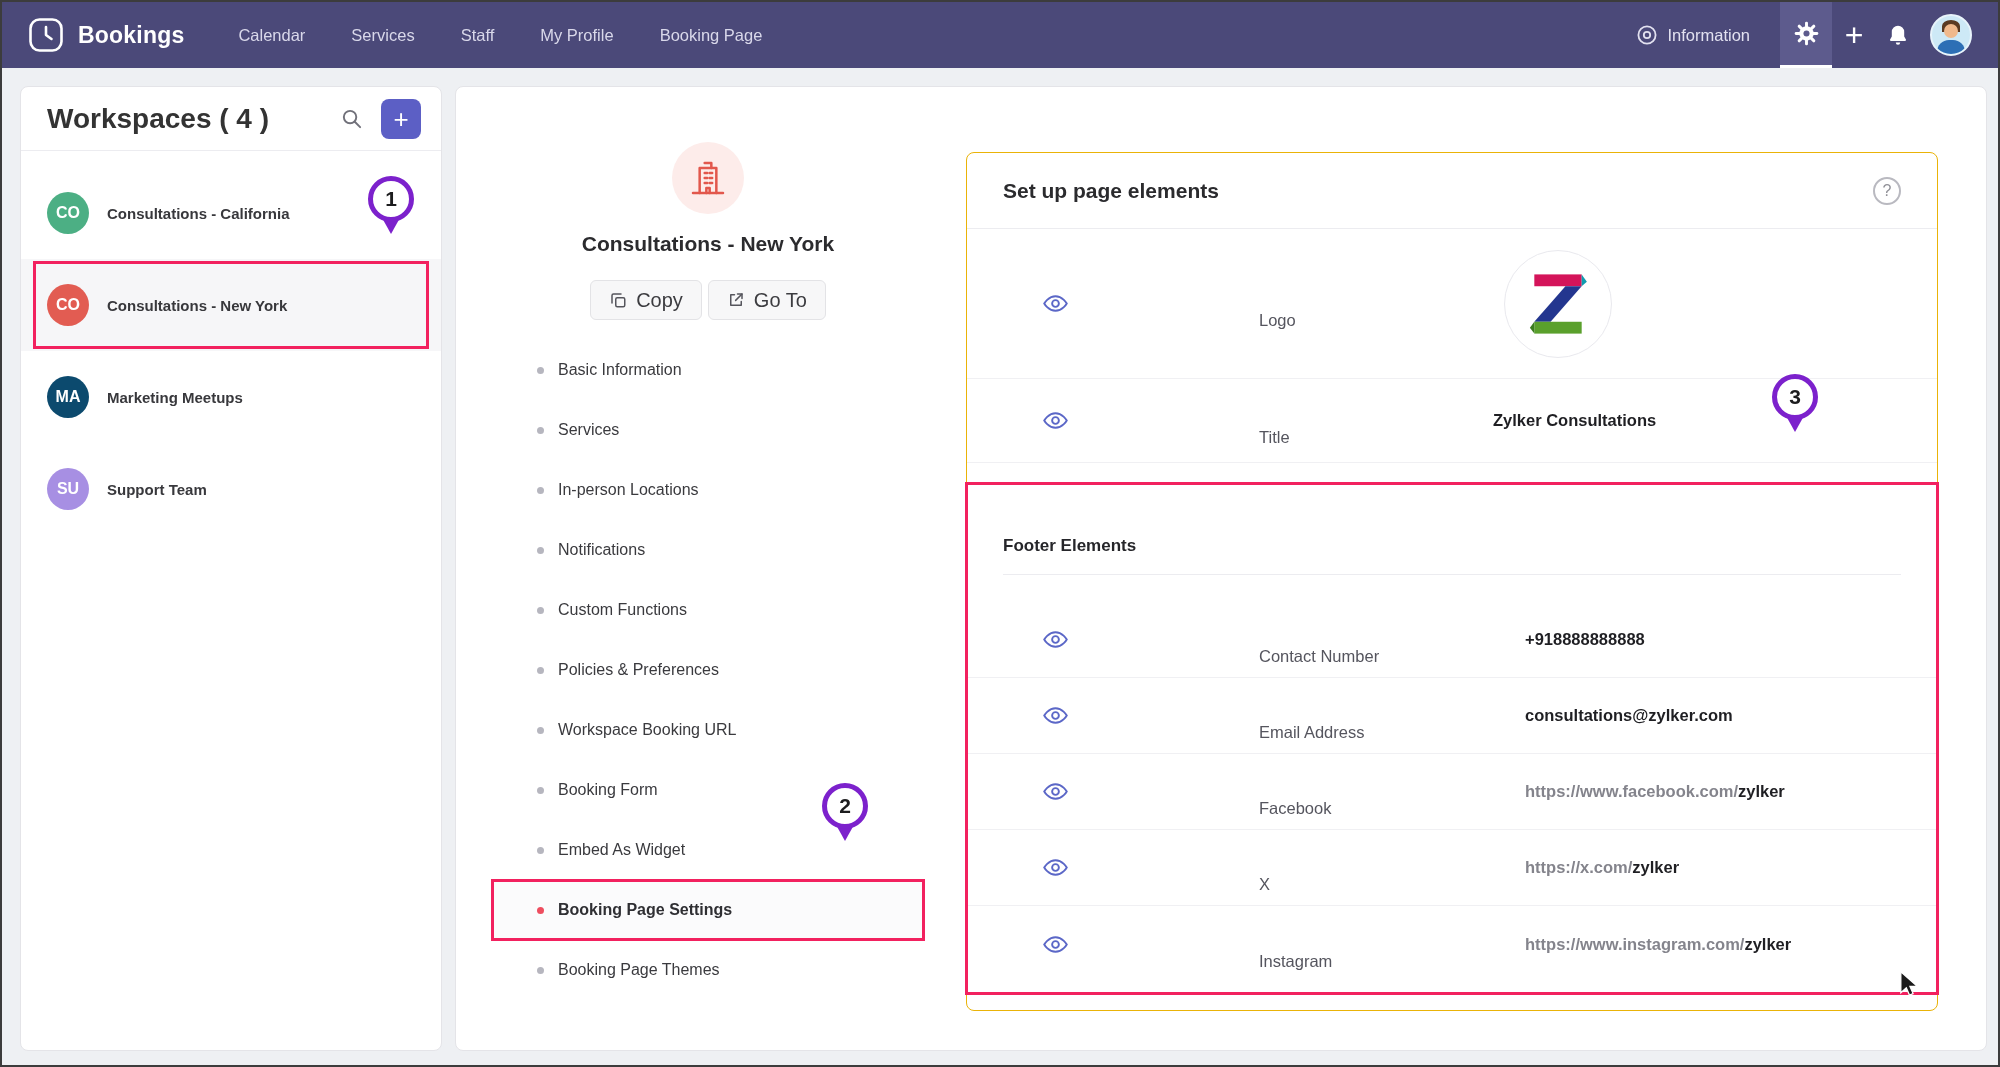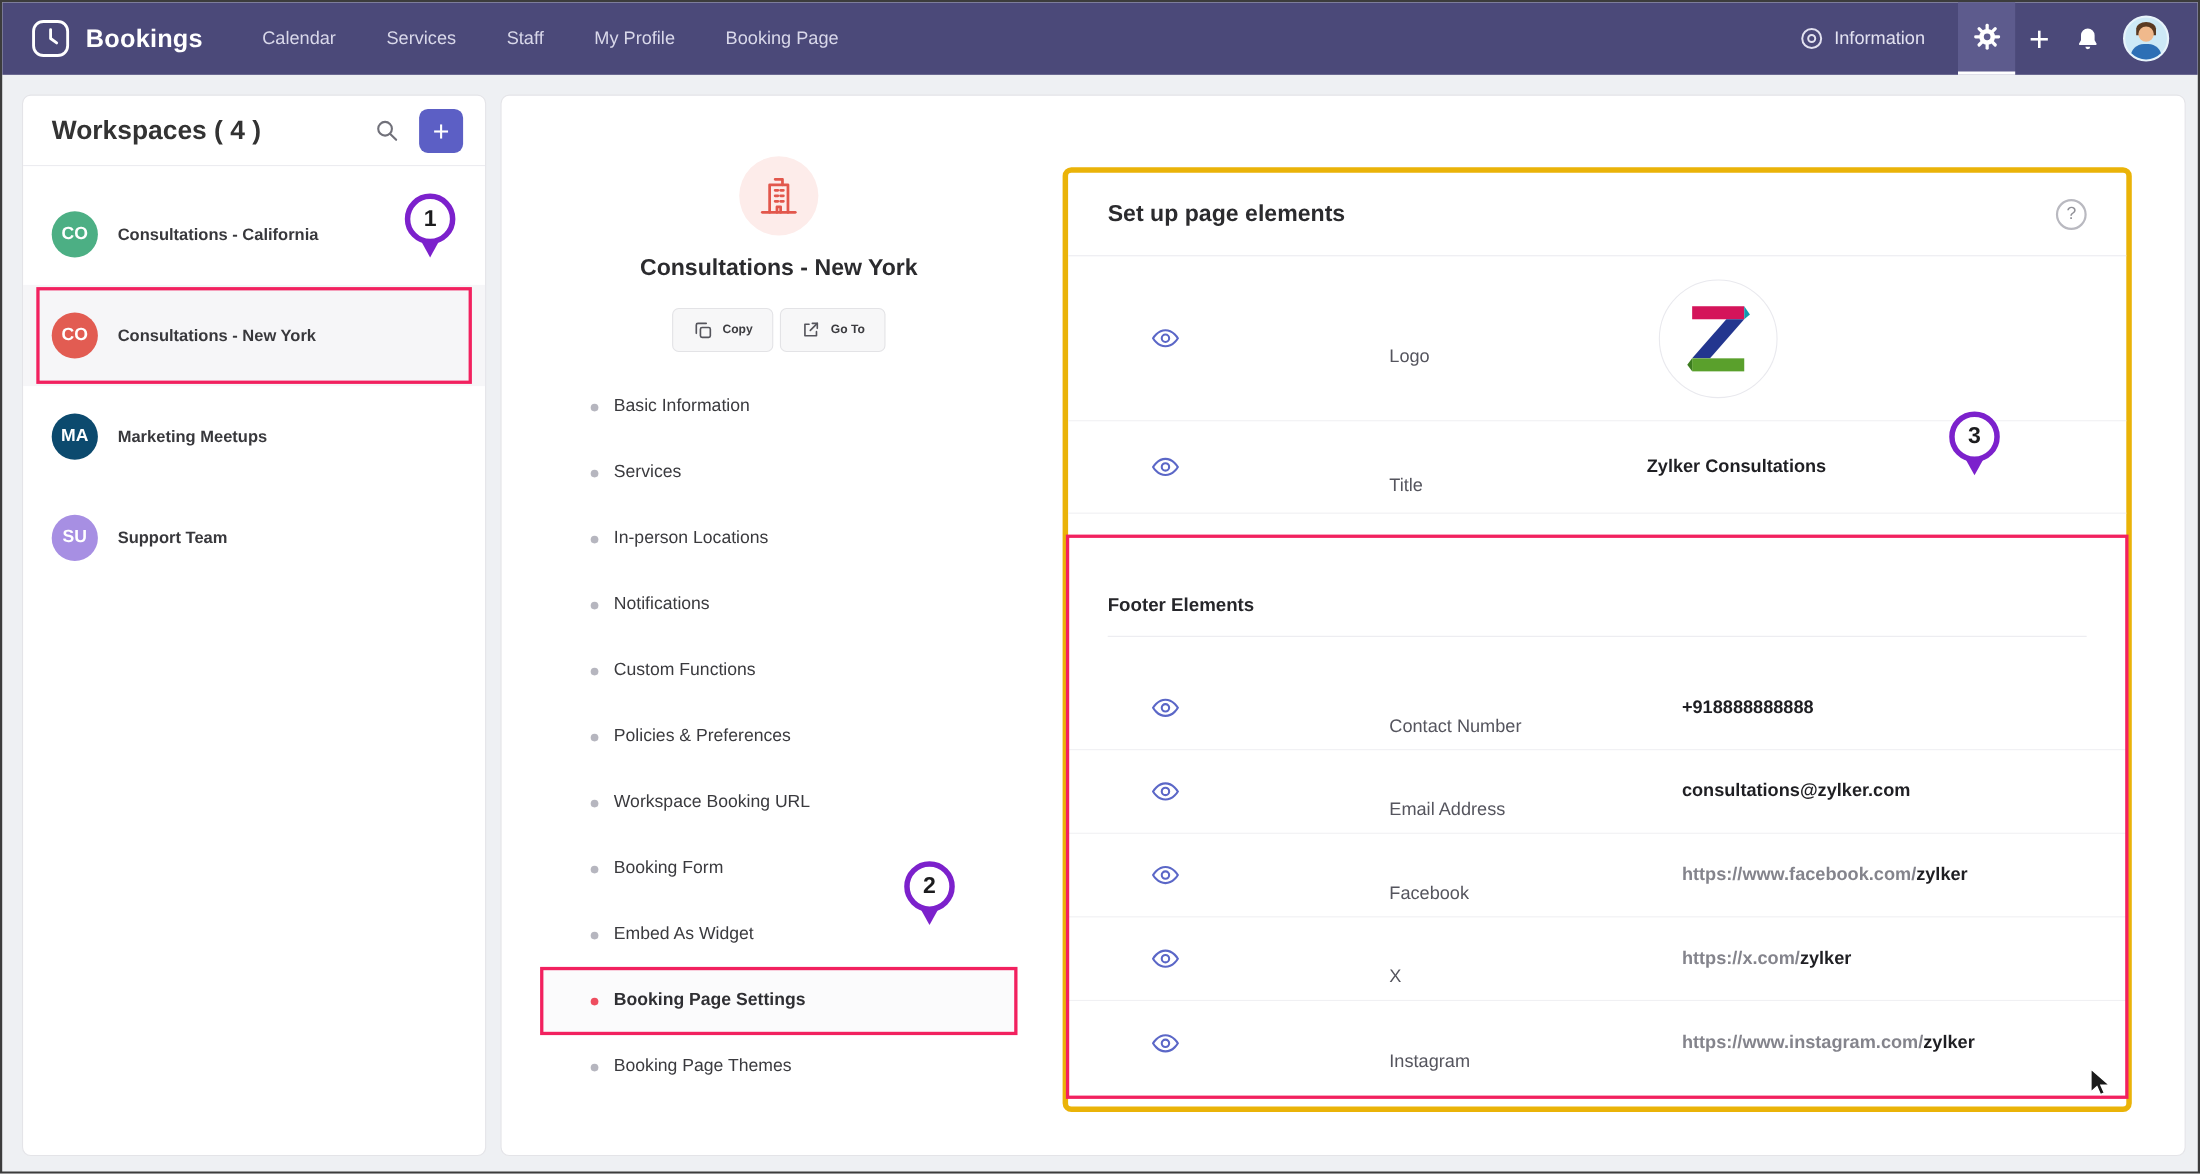--- a/index.html
+++ b/index.html
@@ -26,21 +26,21 @@
   .avatar { width:42px; height:42px; border-radius:50%; margin:0 26px 0 10px; background:#cde9f6;
             position:relative; overflow:hidden; border:2px solid #e8f4fb; cursor:pointer; }
   .av-hair { position:absolute; left:10px; top:4px; width:18px; height:12px; border-radius:50% 50% 0 0; background:#5a3a22; }
   .av-face { position:absolute; left:12px; top:8px; width:14px; height:14px; border-radius:50%; background:#f0b98c; }
   .av-body { position:absolute; left:5px; top:24px; width:28px; height:18px; border-radius:12px 12px 0 0; background:#2d6fb5; }
 
   
   .sidebar { position:absolute; left:18px; top:84px; width:422px; height:965px; background:#fff;
              border:1px solid #e4e4e8; border-radius:8px; z-index:5; }
   .sb-header { height:64px; display:flex; align-items:center; padding:0 20px 0 26px; border-bottom:1px solid #ececf0; }
-  .sb-title { font-size:24px; font-weight:700; color:#333; flex:1; }
+  .sb-title { font-size:28px; font-weight:700; color:#333; flex:1; }
   .sb-search { display:flex; align-items:center; cursor:pointer; }
   .add-btn { width:40px; height:40px; border-radius:8px; background:#5c5fc5; color:#fff;
              display:flex; align-items:center; justify-content:center; margin-left:18px; cursor:pointer; }
   .add-btn .plus-glyph { font-size:26px; }
   .ws-list { padding-top:16px; }
   .ws-item { height:92px; display:flex; align-items:center; gap:18px; padding:0 26px; position:relative; cursor:pointer; }
   .ws-item.selected { background:#f6f6f8; }
   .ws-avatar { width:42px; height:42px; border-radius:50%; color:#fff; font-size:16px; font-weight:700;
                display:flex; align-items:center; justify-content:center; flex:0 0 auto; }
   .c-green { background:#4caf84; } .c-red { background:#e25c52; }
@@ -49,31 +49,31 @@
 
   
   .maincard { position:absolute; left:453px; top:84px; width:1532px; height:965px; background:#fff;
               border:1px solid #e4e4e8; border-radius:8px; z-index:5; }
   .overview { position:absolute; left:37px; top:0; width:430px; }
   .ov-icon { width:72px; height:72px; border-radius:50%; background:#fdecea; margin:55px auto 0;
              display:flex; align-items:center; justify-content:center; }
   .ov-title { text-align:center; font-size:21px; font-weight:700; color:#2b2b2e; margin-top:18px; }
   .ov-buttons { display:flex; justify-content:center; gap:6px; margin-top:24px; }
   .btn { height:40px; padding:0 18px; background:#f7f7f8; border:1px solid #e3e3e6; border-radius:6px;
-         display:flex; align-items:center; gap:9px; font-size:11px; color:#3c3c40; cursor:pointer;font-weight:bold; }
+         display:flex; align-items:center; gap:9px; font-size:20px; color:#3c3c40; cursor:pointer; }
   .menu { margin-top:20px; }
   .menu-item { height:60px; display:flex; align-items:center; padding-left:44px; position:relative;
                font-size:16px; color:#3a3a3e; cursor:pointer; }
   .menu-item .dot { width:7px; height:7px; border-radius:50%; background:#b6b6bf; margin-right:14px; flex:0 0 auto; }
   .menu-item.active { background:#fbfbfc; font-weight:600; color:#2f2f33; }
   .menu-item.active .dot { background:#ee4d5f; }
 
   
   .panel { position:absolute; left:510px; top:65px; width:972px; height:859px; background:#fff;
-           border:5px solid #eab308; border-radius:8px; }
+           border:1px solid #eab308; border-radius:8px; }
   .panel-header { height:76px; display:flex; align-items:center; padding:0 36px; border-bottom:1px solid #ececf0; }
   .panel-title { font-size:21px; font-weight:700; color:#2b2b2e; flex:1; }
   .help { width:28px; height:28px; border-radius:50%; border:2px solid #b9b9c0; color:#909097; font-size:16px;
           display:flex; align-items:center; justify-content:center; cursor:pointer; }
   .prow { display:grid; grid-template-columns:292px 234px 1fr; align-items:center; }
   .eye-cell { padding-left:75px; display:flex; align-items:center; cursor:pointer; }
   .row-logo { height:150px; border-bottom:1px solid #f0f0f3; }
   .row-title { height:84px; border-bottom:1px solid #f0f0f3; }
   .plabel { font-size:16.5px; color:#55555e;margin-top:34px; }
   .pvalue { font-size:16.5px; color:#1f1f23; font-weight:600; cursor:pointer; }

